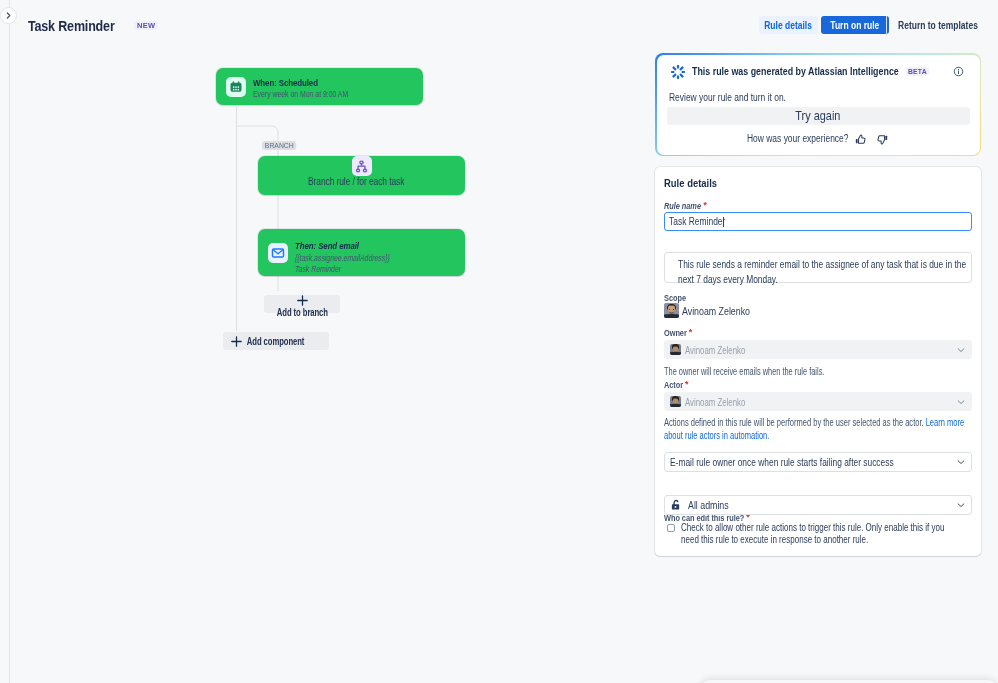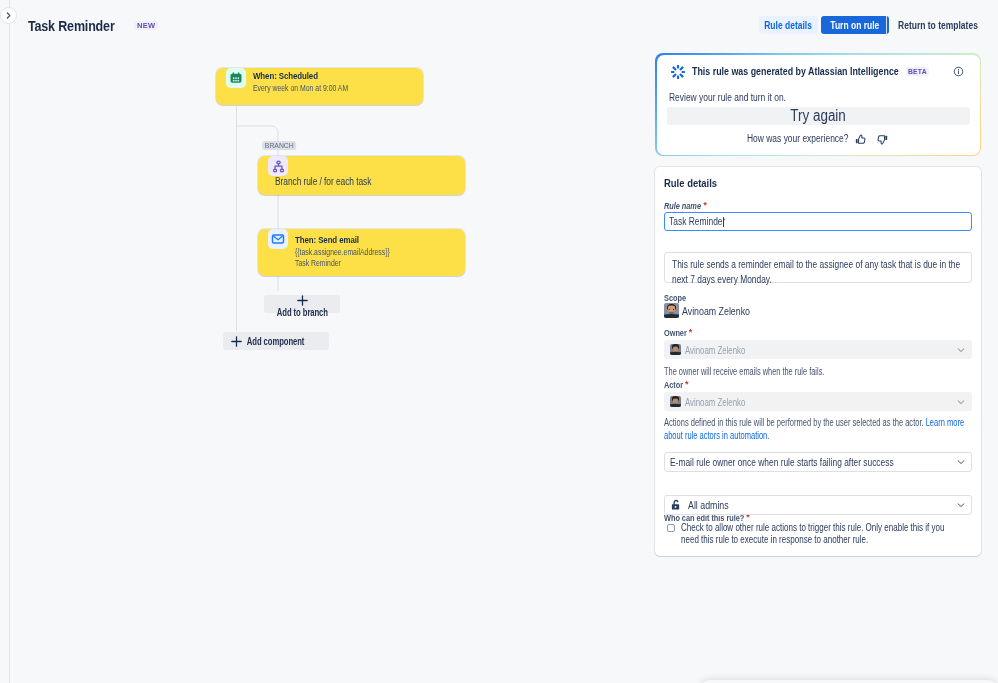--- a/index.html
+++ b/index.html
@@ -15,23 +15,23 @@
             background:#FFFFFF;border:1px solid #E3E5E8;box-sizing:border-box;
             display:flex;align-items:center;justify-content:center;z-index:5;}
 
   
   .canvas{position:absolute;left:10px;top:0;width:644px;height:683px;overflow:hidden;}
   .title{position:absolute;left:18px;top:18px;font-size:14px;font-weight:bold;color:#1E2A4A;
          letter-spacing:-0.2px;line-height:16px;transform:scaleX(0.895);transform-origin:0 0;}
   .newbadge{position:absolute;left:124px;top:21px;font-size:7.5px;font-weight:bold;
             color:#5E4DB2;letter-spacing:0.3px;background:#F1EFFD;border-radius:3px;
             height:9px;line-height:9px;padding:0 3px;box-sizing:border-box;}
-  .node{position:absolute;background:#fde047;border-radius:7px;box-sizing:border-box;
+  .node{position:absolute;background:#22c55e;border-radius:7px;box-sizing:border-box;
         box-shadow:0 0 0 1px rgba(9,30,66,0.08), 0 1px 1px rgba(9,30,66,0.10);
-        display:flex;align-items:flex-start;}
+        display:flex;align-items:center;}
   .node-ico{width:20px;height:20px;border-radius:5px;flex:none;
             display:flex;align-items:center;justify-content:center;}
   .node-txt{margin-left:7px;position:relative;top:2px;}
   .node-title{font-size:9.5px;color:#172B4D;font-weight:bold;letter-spacing:-0.1px;
                transform:scaleX(0.83);transform-origin:0 50%;white-space:nowrap;}
   .branch-title{font-weight:normal;font-size:10px;color:#2A3B5C;transform:scaleX(0.845);}
   .node-sub{font-size:8.2px;color:#44546F;margin-top:1.5px;line-height:1.35;
              transform:scaleX(0.84);transform-origin:0 50%;white-space:nowrap;}
 
   .branch-tag{position:absolute;background:#DCDFE4;border-radius:3px;
@@ -66,39 +66,39 @@
   .ai-head{position:absolute;left:35px;top:10px;font-size:10.5px;font-weight:bold;color:#172B4D;
            transform:scaleX(0.845);transform-origin:0 50%;white-space:nowrap;}
   .ai-beta{position:absolute;left:249px;top:12px;font-size:6.8px;font-weight:bold;color:#5E4DB2;
            background:#F1EFFD;border-radius:3px;height:9px;line-height:9.5px;padding:0 2.5px;
            box-sizing:border-box;text-transform:uppercase;letter-spacing:0.2px;}
   .ai-info{position:absolute;right:15px;top:8px;width:12px;height:12px;}
   .ai-body{position:absolute;left:12px;top:37px;font-size:10px;color:#2A3B5C;
            transform:scaleX(0.845);transform-origin:0 50%;white-space:nowrap;}
   .ai-try{position:absolute;left:10px;top:52px;right:10px;height:18px;line-height:17px;background:#F1F2F4;
           border-radius:3px;display:flex;align-items:center;justify-content:center;
-          font-size:16px;font-weight:normal;color:#2A3B5C;}
+          font-size:13px;font-weight:normal;color:#2A3B5C;}
   .ai-fb{position:absolute;left:90px;top:78px;height:14px;display:flex;align-items:flex-start;}
   .ai-fbq{font-size:10px;color:#2A3B5C;display:inline-block;transform:scaleX(0.845);
           transform-origin:0 50%;white-space:nowrap;width:99px;}
   .ai-thumb{display:inline-flex;align-items:center;}
   .rd-head{position:absolute;left:9px;top:10px;font-size:11px;font-weight:bold;color:#172B4D;
            transform:scaleX(0.86);transform-origin:0 50%;white-space:nowrap;}
   .rd-l{position:absolute;left:9px;white-space:nowrap;}
   .rd-l .tx{display:inline-block;transform:scaleX(0.82);transform-origin:0 50%;overflow:visible;}
   .rd-l{position:absolute;left:9px;white-space:nowrap;}
   .rd-l .req{margin-left:2px;font-size:9px;vertical-align:top;position:relative;top:-1px;}
   .rd-input{position:absolute;left:9px;top:45px;right:9px;height:19px;border:1.5px solid #388BFF;
             border-radius:3px;box-sizing:border-box;display:flex;align-items:center;padding:0 4px;
             background:#FFFFFF;}
   .rd-val{font-size:10px;color:#2A3B5C;display:inline-block;transform:scaleX(0.845);
           transform-origin:0 50%;white-space:nowrap;width:64px;}
   .caret{display:inline-block;width:1px;height:10px;background:#2A3B5C;margin-left:-10px;}
   .rd-textarea{position:absolute;left:9px;top:85px;right:9px;height:31px;border:1px solid #DCDFE4;
-               border-radius:3px;box-sizing:border-box;padding:4px 7px;background:#FFFFFF;}
+               border-radius:3px;box-sizing:border-box;padding:4px 13px;background:#FFFFFF;}
   .rd-val2{font-size:10.5px;color:#2A3B5C;line-height:14.5px;display:block;
            transform:scaleX(0.80);transform-origin:0 0;width:378px;}
   .rd-scope{position:absolute;left:9px;top:136px;display:flex;align-items:center;}
   .rd-scopetxt{font-size:10.5px;color:#2A3B5C;margin-left:3px;display:inline-block;
                transform:scaleX(0.84);transform-origin:0 50%;white-space:nowrap;}
   .avatar{border-radius:2px;flex:none;display:inline-block;position:relative;
           overflow:hidden;background:#8A8FA3;box-sizing:border-box;}
   .avatar .hair{position:absolute;left:20%;top:6%;width:60%;height:42%;
                 border-radius:50% 50% 24% 24%/ 62% 62% 36% 36%;background:#1E1A17;}
   .avatar .face{position:absolute;left:28%;top:16%;width:44%;height:54%;
@@ -359,21 +359,21 @@
       </div>
     </div>
 
     <div class="node" style="left:248px;top:229px;width:207px;height:47px;padding:0 10px;">
       <div class="node-ico" style="background:#E9F2FE;">
         <svg width="14" height="14" viewBox="0 0 24 24">
           <rect x="2.6" y="5.1" width="18.8" height="13.8" rx="2.2" fill="none" stroke="#1D7AFC" stroke-width="2.5"></rect>
           <path d="M4.7 7.4 L12 13.3 L19.3 7.4" fill="none" stroke="#1D7AFC" stroke-width="2.3" stroke-linecap="round" stroke-linejoin="round"></path>
         </svg>
       </div>
-      <div class="node-txt" style="top:5px;">
+      <div class="node-txt" style="top:5px;font-style:italic;">
         <div class="node-title">Then: Send email</div>
         <div class="node-sub">{{task.assignee.emailAddress}}</div>
         <div class="node-sub" style="margin-top:0;">Task Reminder</div>
       </div>
     </div>
 
     <div class="addbtn" style="left:254px;top:295px;flex-direction:column;">
       <svg width="11" height="11" viewBox="0 0 12 12" style="flex:none;">
         <path d="M6 0.9V11.1M0.9 6H11.1" stroke="#172B4D" stroke-width="1.4" stroke-linecap="round"></path>
       </svg>

